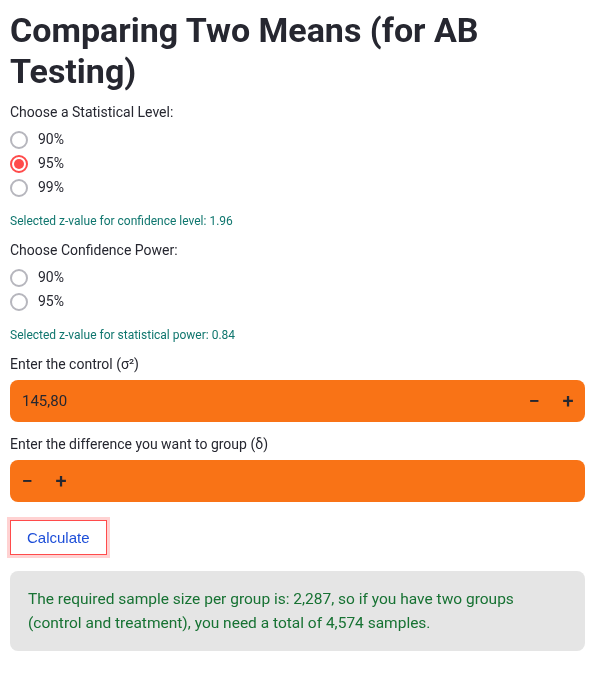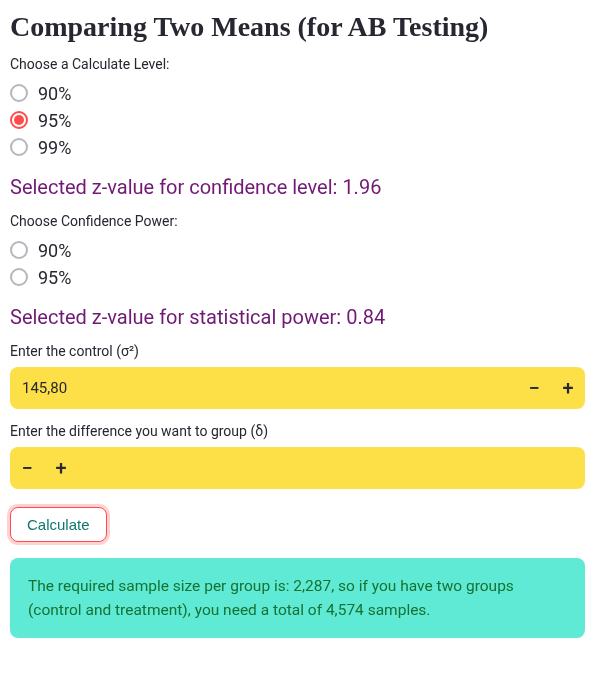--- a/index.html
+++ b/index.html
@@ -4,37 +4,36 @@
   <style>
     * { box-sizing: border-box; margin: 0; padding: 0; }
     body {
       font-family: -apple-system, BlinkMacSystemFont, "Segoe UI", Roboto, "Helvetica Neue", Arial, sans-serif;
       color: #262730;
       padding: 10px;
       width: 595px;
       background: #fff;
     }
     h1 {
-      font-size: 28px;
+      font-size: 34px;
       font-weight: 700;
       margin-bottom: 4px;
       line-height: 1.2;
-      font-family: Liberation Serif, serif;
     }
     .label {
       font-size: 14px;
       color: #262730;
       margin-bottom: 8px;
       margin-top: 12px;
     }
     .radio-group { margin-bottom: 10px; }
     .radio-item {
       display: flex;
-      align-items: center;
-      font-size: 18px;
+      align-items: flex-start;
+      font-size: 14px;
       padding: 3px 0;
       cursor: pointer;
     }
     .radio-circle {
       width: 18px;
       height: 18px;
       border-radius: 50%;
       margin-right: 10px;
       display: inline-flex;
       align-items: center;
@@ -49,29 +48,29 @@
       border: 2px solid #ff4b4b;
       background: #fff;
     }
     .radio-inner {
       width: 10px;
       height: 10px;
       border-radius: 50%;
       background: #ff4b4b;
     }
     .status-text {
-      font-size: 20px;
+      font-size: 12px;
       margin-top: 14px;
       margin-bottom: 14px;
-      color: #701a75;
+      color: #0f766e;
     }
     .num-input-row {
       display: flex;
       align-items: center;
-      background: #fde047;
+      background: #f97316;
       border-radius: 8px;
       padding: 0;
       height: 42px;
       margin-bottom: 14px;
     }
     .num-input {
       flex: 1;
       background: transparent;
       border: none;
       outline: none;
@@ -89,48 +88,48 @@
       font-size: 20px;
       font-weight: 500;
       color: #262730;
       user-select: none;
       cursor: pointer;
     }
     .calc-button {
       display: inline-block;
       padding: 8px 16px;
       font-size: 15px;
-      color: #0f766e;
+      color: #1d4ed8;
       background: #fff;
       border: 1px solid #ff4b4b;
-      border-radius: 8px;
+      border-radius: 0;
       cursor: pointer;
       margin-top: 4px;
       margin-bottom: 16px;
       box-shadow: 0 0 0 3px rgba(255,75,75,0.25);
       outline: none;
     }
     .result-box {
-      background: #5eead4;
+      background: #e5e5e5;
       border-radius: 8px;
       padding: 16px 18px;
       color: #177233;
       font-size: 15.5px;
       line-height: 1.55;
     }
   </style>
 </head>
 <body>
 
 
 
 <h1>Comparing Two Means (for AB Testing)</h1>
 
 
-<div class="label">Choose a Calculate Level:</div>
+<div class="label">Choose a Statistical Level:</div>
 <div class="radio-group">
   <div class="radio-item">
     <span class="radio-circle radio-unchecked"></span>
     <span>90%</span>
   </div>
   <div class="radio-item">
     <span class="radio-circle radio-checked">
         <span class="radio-inner"></span>
       </span>
     <span>95%</span>

